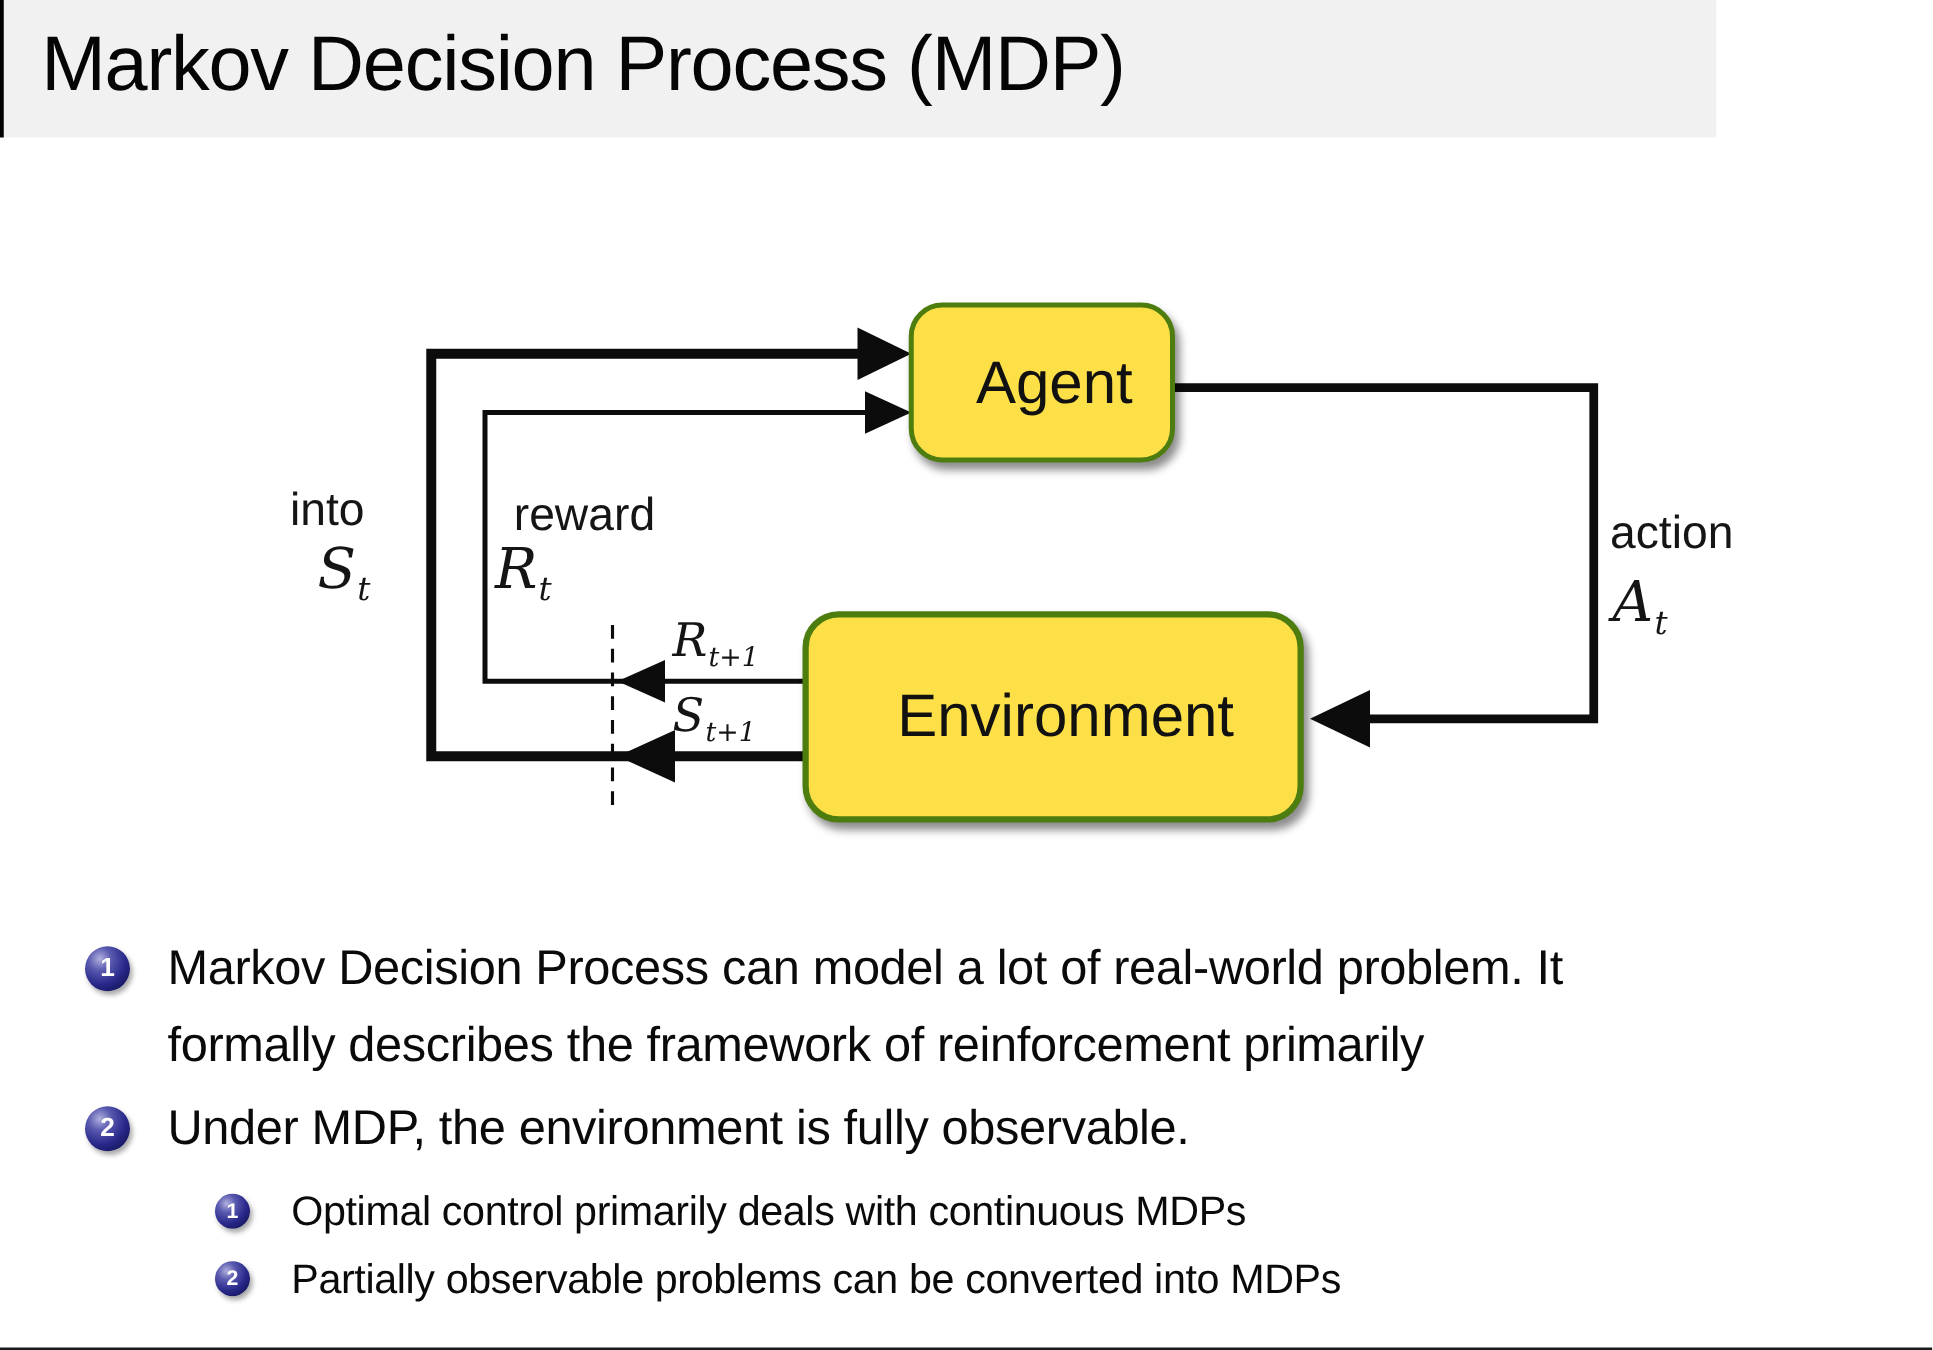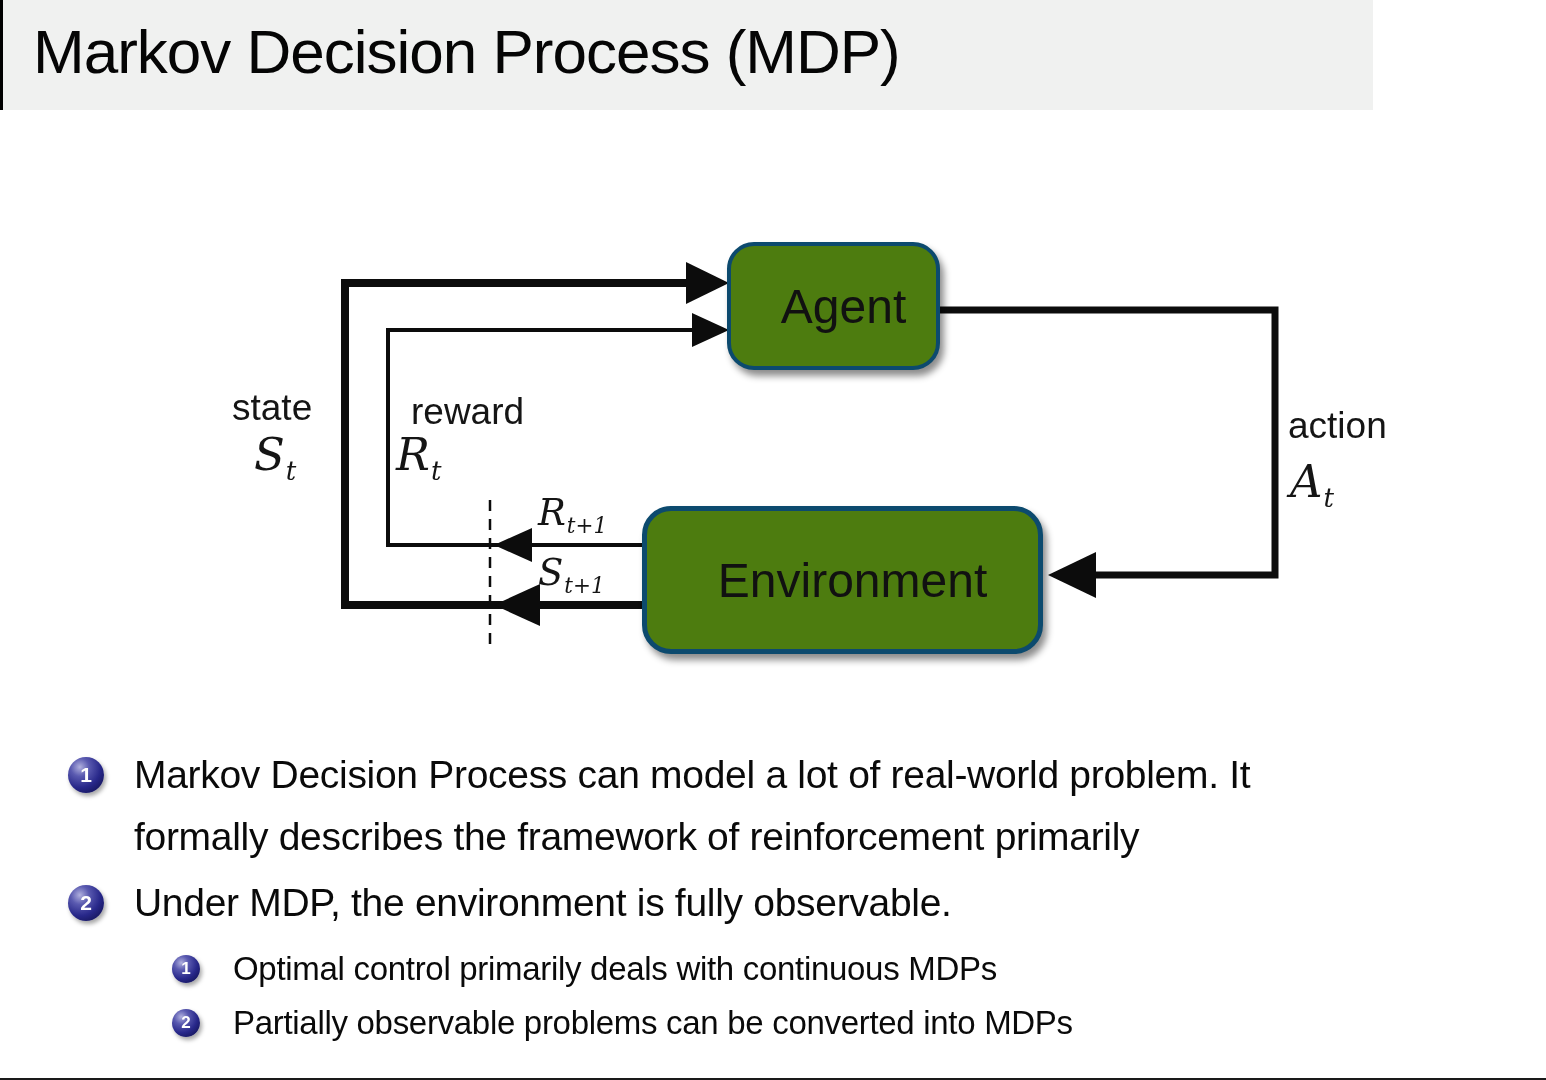--- a/index.html
+++ b/index.html
@@ -34,33 +34,33 @@
 
   
   .diagram {
     position: absolute;
     left: 230px; top: 215px;
     width: 1180px; height: 475px;
   }
   .diagram svg { position: absolute; left: 0; top: 0; }
   .dbox {
     position: absolute;
-    background: #4d7c0f;
-    border: 5px solid #0c4a6e;
+    background: #fde047;
+    border: 5px solid #4d7c0f;
     box-shadow: 4px 6px 7px rgba(0,0,0,0.45);
     display: flex;
     align-items: center;
     justify-content: center;
     font-size: 48px;
     color: #111;
     z-index: 2;
     padding-left: 20px;
   }
   .agent-box  { left: 497px; top: 27px;  width: 213px; height: 128px; border-radius: 27px; border-width: 4px; }
-  .env-box    { left: 412px; top: 291px; width: 401px; height: 148px; border-radius: 29px; }
+  .env-box    { left: 412px; top: 274px; width: 401px; height: 169px; border-radius: 29px; }
   .dlabel {
     position: absolute;
     font-size: 37px;
     color: #151515;
     z-index: 3;
     white-space: nowrap;
   }
   .math {
     position: absolute;
     font-family: "DejaVu Serif", serif;
@@ -150,21 +150,21 @@
       <line x1="260" y1="285" x2="260" y2="435" stroke="#0c0c0c" stroke-width="2.5" stroke-dasharray="11 8"></line>
     </svg>
 
     <div class="dbox agent-box">
       <span>Agent</span>
     </div>
     <div class="dbox env-box">
       <span>Environment</span>
     </div>
 
-    <div class="dlabel" style="left:2px; top:172px;">state</div>
+    <div class="dlabel" style="left:2px; top:172px;">into</div>
     <div class="math" style="left:24px; top:213px;"><span>S</span><span class="msub">t</span></div>
 
     <div class="dlabel" style="left:168px; top:176px;margin-left:13px;">reward</div>
     <div class="math" style="left:166px; top:213px;"><span>R</span><span class="msub">t</span></div>
 
     <div class="dlabel" style="left:1058px; top:190px;">action</div>
     <div class="math" style="left:1060px; top:240px;"><span>A</span><span class="msub">t</span></div>
 
     <div class="math small" style="left:308px; top:276px;"><span>R</span><span class="msub">t+1</span></div>
     <div class="math small" style="left:308px; top:336px;"><span>S</span><span class="msub">t+1</span></div>

